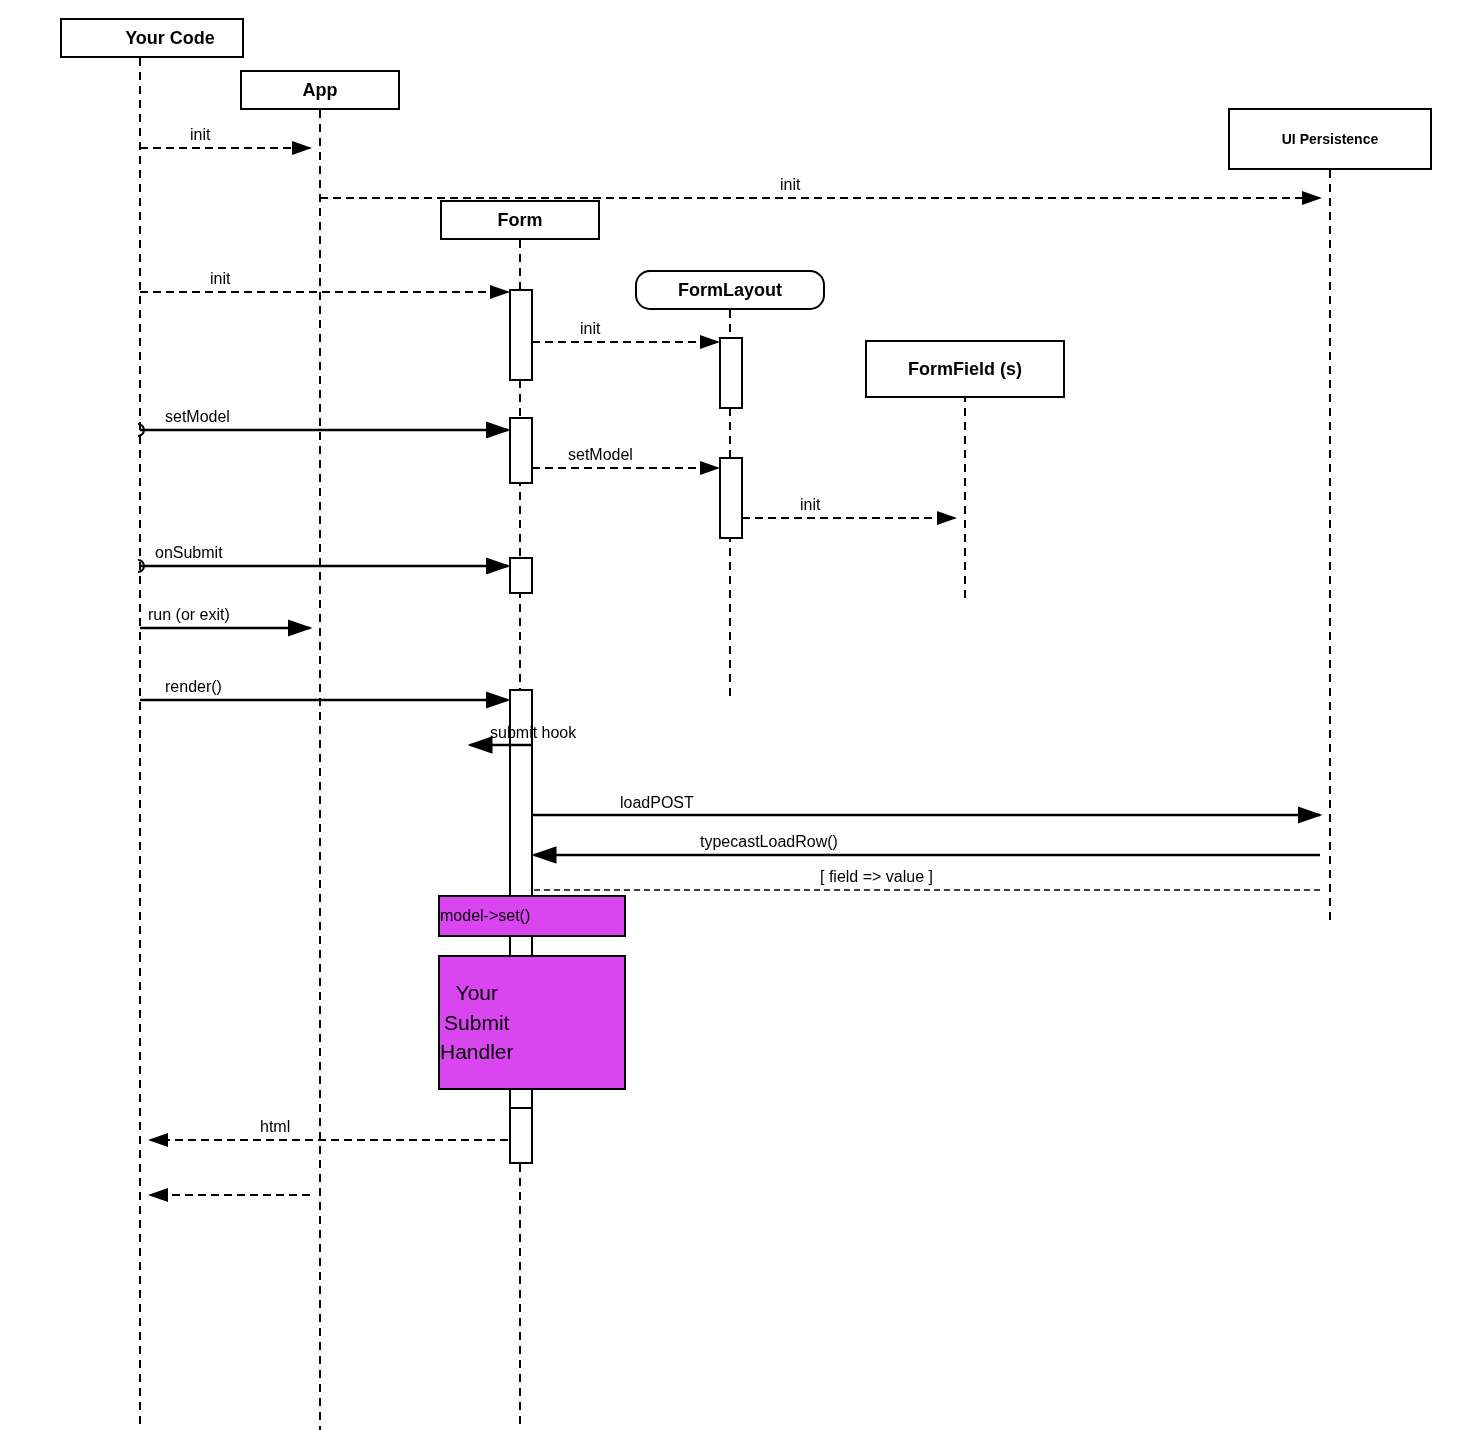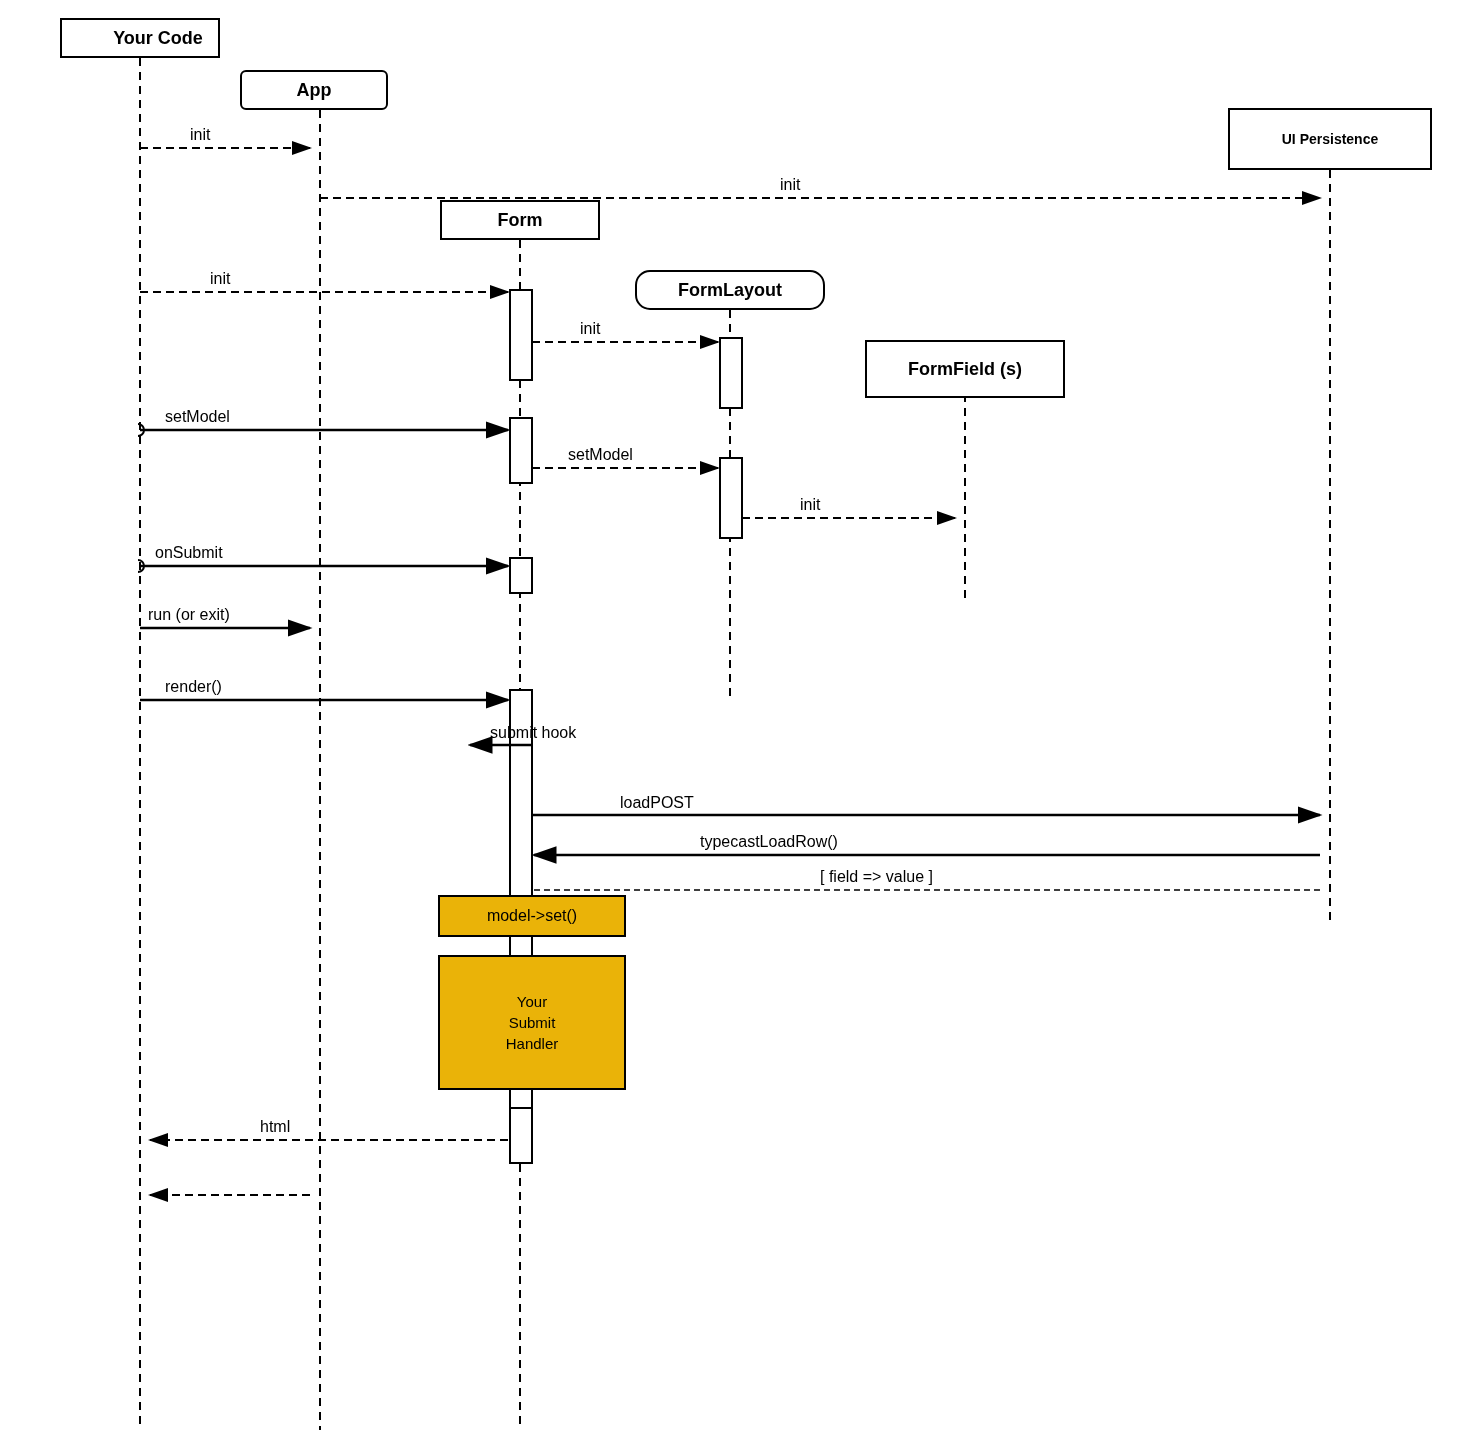--- a/index.html
+++ b/index.html
@@ -30,25 +30,25 @@
       display: flex;
       align-items: center;
       justify-content: center;
       font-size: 18px;
       font-weight: bold;
       text-align: center;
     }
     
     .note-box {
       position: absolute;
-      background: #eab308;
+      background: #d946ef;
       border: 2px solid #000;
       display: flex;
       align-items: center;
-      justify-content: center;
+      justify-content: flex-start;
       font-size: 16px;
       text-align: center;
     }
   </style>
 </head>
 <body>
 
 <div id="diagram-container">
   <svg id="main-svg">
     <defs>
@@ -135,25 +135,25 @@
 
     <line x1="534" y1="890" x2="1320" y2="890" stroke="#000" stroke-width="1.5" stroke-dasharray="6,4"></line>
 
     <line x1="508" y1="1140" x2="150" y2="1140" stroke="#000" stroke-width="2" stroke-dasharray="8,5" marker-end="url(#arrow-end)"></line>
     <text x="260" y="1132" font-size="16" font-family="Arial">html</text>
 
     <line x1="310" y1="1195" x2="150" y2="1195" stroke="#000" stroke-width="2" stroke-dasharray="8,5" marker-end="url(#arrow-end)"></line>
 
   </svg>
 
-  <div class="actor-box" style="left:60px; top:18px; width:160px; height:40px;padding-left:36px;">
+  <div class="actor-box" style="left:60px; top:18px; width:184px; height:40px;padding-left:36px;">
     <span>Your Code</span>
   </div>
 
-  <div class="actor-box" style="left:240px; top:70px; width:148px; height:40px;border-radius:6px;">
+  <div class="actor-box" style="left:240px; top:70px; width:160px; height:40px;">
     <span>App</span>
   </div>
 
   <div class="actor-box" style="left:440px; top:200px; width:160px; height:40px;">
     <span>Form</span>
   </div>
 
   <div class="actor-box" style="left:635px; top:270px; width:190px; height:40px;border-radius:15px;">
     <span>FormLayout</span>
   </div>
@@ -163,19 +163,19 @@
   </div>
 
   <div class="actor-box" style="left:1228px; top:108px; width:204px; height:62px; font-size:14px;">
     <span>UI Persistence</span>
   </div>
 
   <div class="note-box" style="left:438px; top:895px; width:188px; height:42px; font-size:16px;">
     <span>model-&gt;set()</span>
   </div>
 
-  <div class="note-box" style="left:438px; top:955px; width:188px; height:135px; font-size:15px; line-height:1.4;">
+  <div class="note-box" style="left:438px; top:955px; width:188px; height:135px; font-size:21px; line-height:1.4;">
     <span style="white-space:pre-line;">Your
 Submit
 Handler</span>
   </div>
 
 </div>
 
 </body></html>

